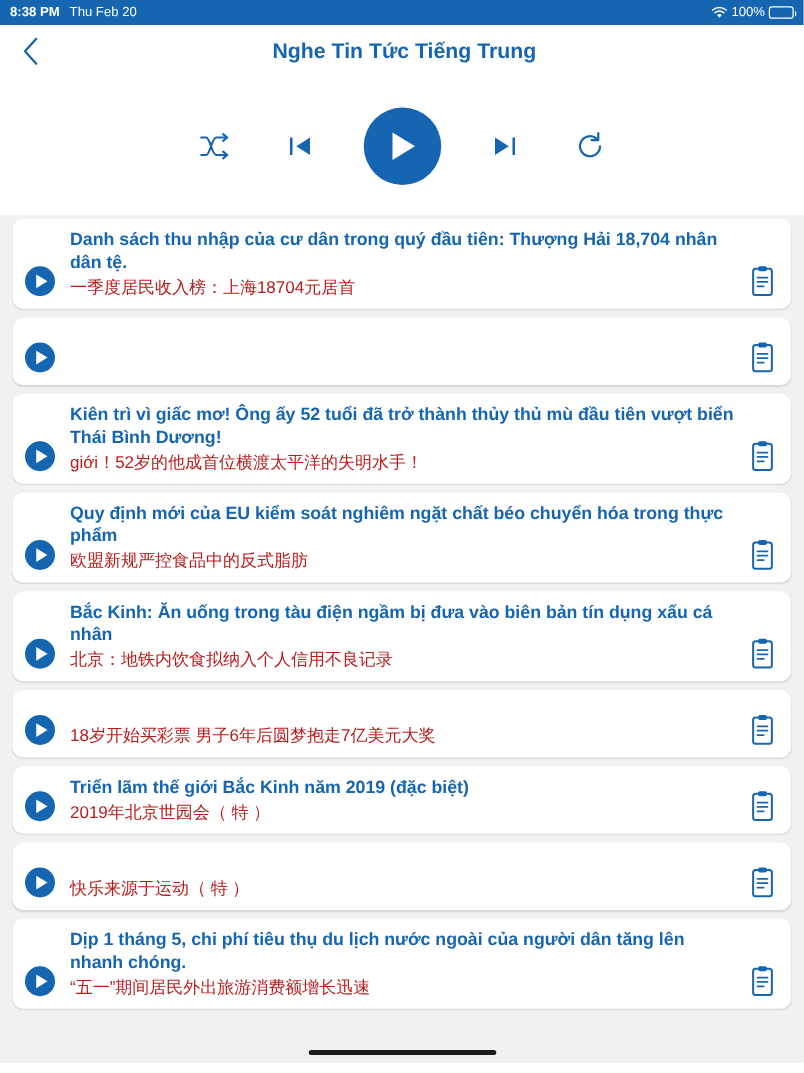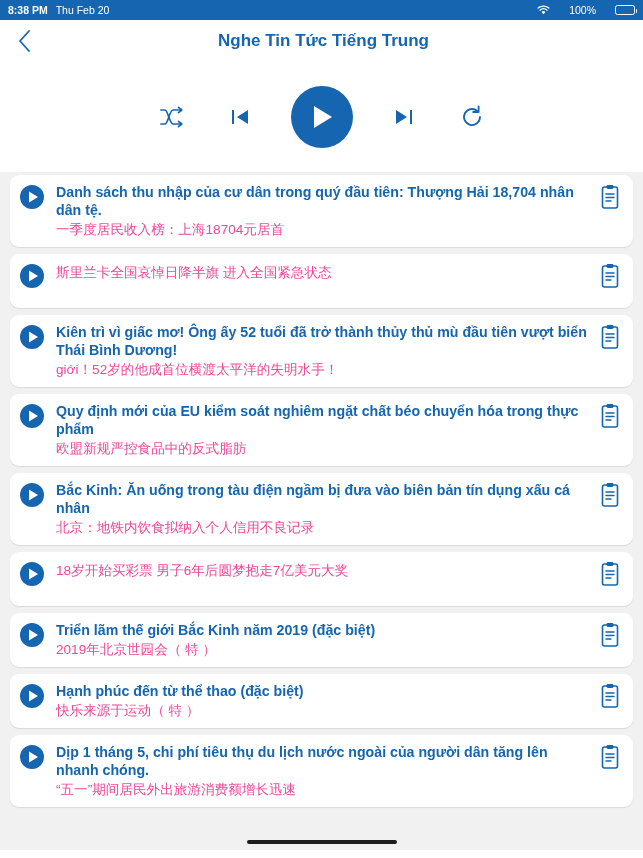--- a/index.html
+++ b/index.html
@@ -29,21 +29,21 @@
     font-size: 10.5px;
     padding: 0 8px;
     flex: 0 0 auto;
   }
   .statusbar .time { font-weight: bold; margin-right: 8px; }
   .statusbar .date { font-weight: normal; }
   .statusbar .right {
     margin-left: auto;
     display: flex;
     align-items: center;
-    gap: 19px;
+    gap: 3px;
   }
   .wifi-icon { display: inline-block; width: 13px; height: 10px; position: relative; }
   .wifi-icon svg { display: block; }
   .battery {
     display: inline-flex; align-items: center; gap: 2px;
   }
   .battery .shell {
     width: 20px; height: 9.5px; border: 1px solid #ffffff; border-radius: 2.5px;
     position: relative; padding: 1px;
   }
@@ -106,21 +106,21 @@
     flex: 1 1 auto;
     background: #f1f1f1;
     overflow: hidden;
     padding: 3px 0 0 0;
   }
   .card {
     background: #ffffff;
     border-radius: 9px;
     margin: 0 10px 7px 10px;
     display: flex;
-    align-items: flex-start;
+    align-items: flex-end;
     padding: 8px 10px 8px 8px;
     box-shadow: 0 1px 1px rgba(0,0,0,0.10);
     min-height: 54px;
   }
   .card-play {
     flex: 0 0 auto;
     width: 28px; height: 28px;
     margin-right: 10px;
     color: #1565b0;
     display: flex; align-items: center; justify-content: center;
@@ -129,21 +129,21 @@
     flex: 1 1 auto;
     min-width: 0;
   }
   .card-title {
     color: #1565b0;
     font-weight: bold;
     font-size: 14.2px;
     line-height: 1.28;
   }
   .card-sub {
-    color: #ec4899;
+    color: #b91c1c;
     font-size: 13.6px;
     line-height: 1.3;
     margin-top: 2px;
   }
   .card-doc {
     flex: 0 0 auto;
     width: 26px; height: 28px;
     margin-left: 8px;
     color: #1565b0;
     display: flex; align-items: center; justify-content: center;
@@ -253,21 +253,20 @@
     </div>
 
     <div class="card">
       <div class="card-play">
         <svg width="26" height="26" viewBox="0 0 26 26">
           <circle cx="13" cy="13" r="12" fill="#1565b0"></circle>
           <path d="M10 7.5 L19 13 L10 18.5 Z" fill="#ffffff"></path>
         </svg>
       </div>
       <div class="card-text">
-        <div class="card-sub">斯里兰卡全国哀悼日降半旗 进入全国紧急状态</div>
       </div>
       <div class="card-doc">
         <svg width="22" height="26" viewBox="0 0 22 26">
           <rect x="3.5" y="3" width="15" height="21" rx="2" stroke="#1565b0" stroke-width="1.6" fill="none"></rect>
           <rect x="7.5" y="1" width="7" height="4" rx="1.4" fill="#1565b0"></rect>
           <path d="M7 10 H15 M7 13.5 H15 M7 17 H12" stroke="#1565b0" stroke-width="1.4" stroke-linecap="round"></path>
         </svg>
       </div>
     </div>
 
@@ -371,21 +370,20 @@
     </div>
 
     <div class="card">
       <div class="card-play">
         <svg width="26" height="26" viewBox="0 0 26 26">
           <circle cx="13" cy="13" r="12" fill="#1565b0"></circle>
           <path d="M10 7.5 L19 13 L10 18.5 Z" fill="#ffffff"></path>
         </svg>
       </div>
       <div class="card-text">
-        <div class="card-title">Hạnh phúc đến từ thể thao (đặc biệt)</div>
         <div class="card-sub">快乐来源于运动（ 特 ）</div>
       </div>
       <div class="card-doc">
         <svg width="22" height="26" viewBox="0 0 22 26">
           <rect x="3.5" y="3" width="15" height="21" rx="2" stroke="#1565b0" stroke-width="1.6" fill="none"></rect>
           <rect x="7.5" y="1" width="7" height="4" rx="1.4" fill="#1565b0"></rect>
           <path d="M7 10 H15 M7 13.5 H15 M7 17 H12" stroke="#1565b0" stroke-width="1.4" stroke-linecap="round"></path>
         </svg>
       </div>
     </div>

